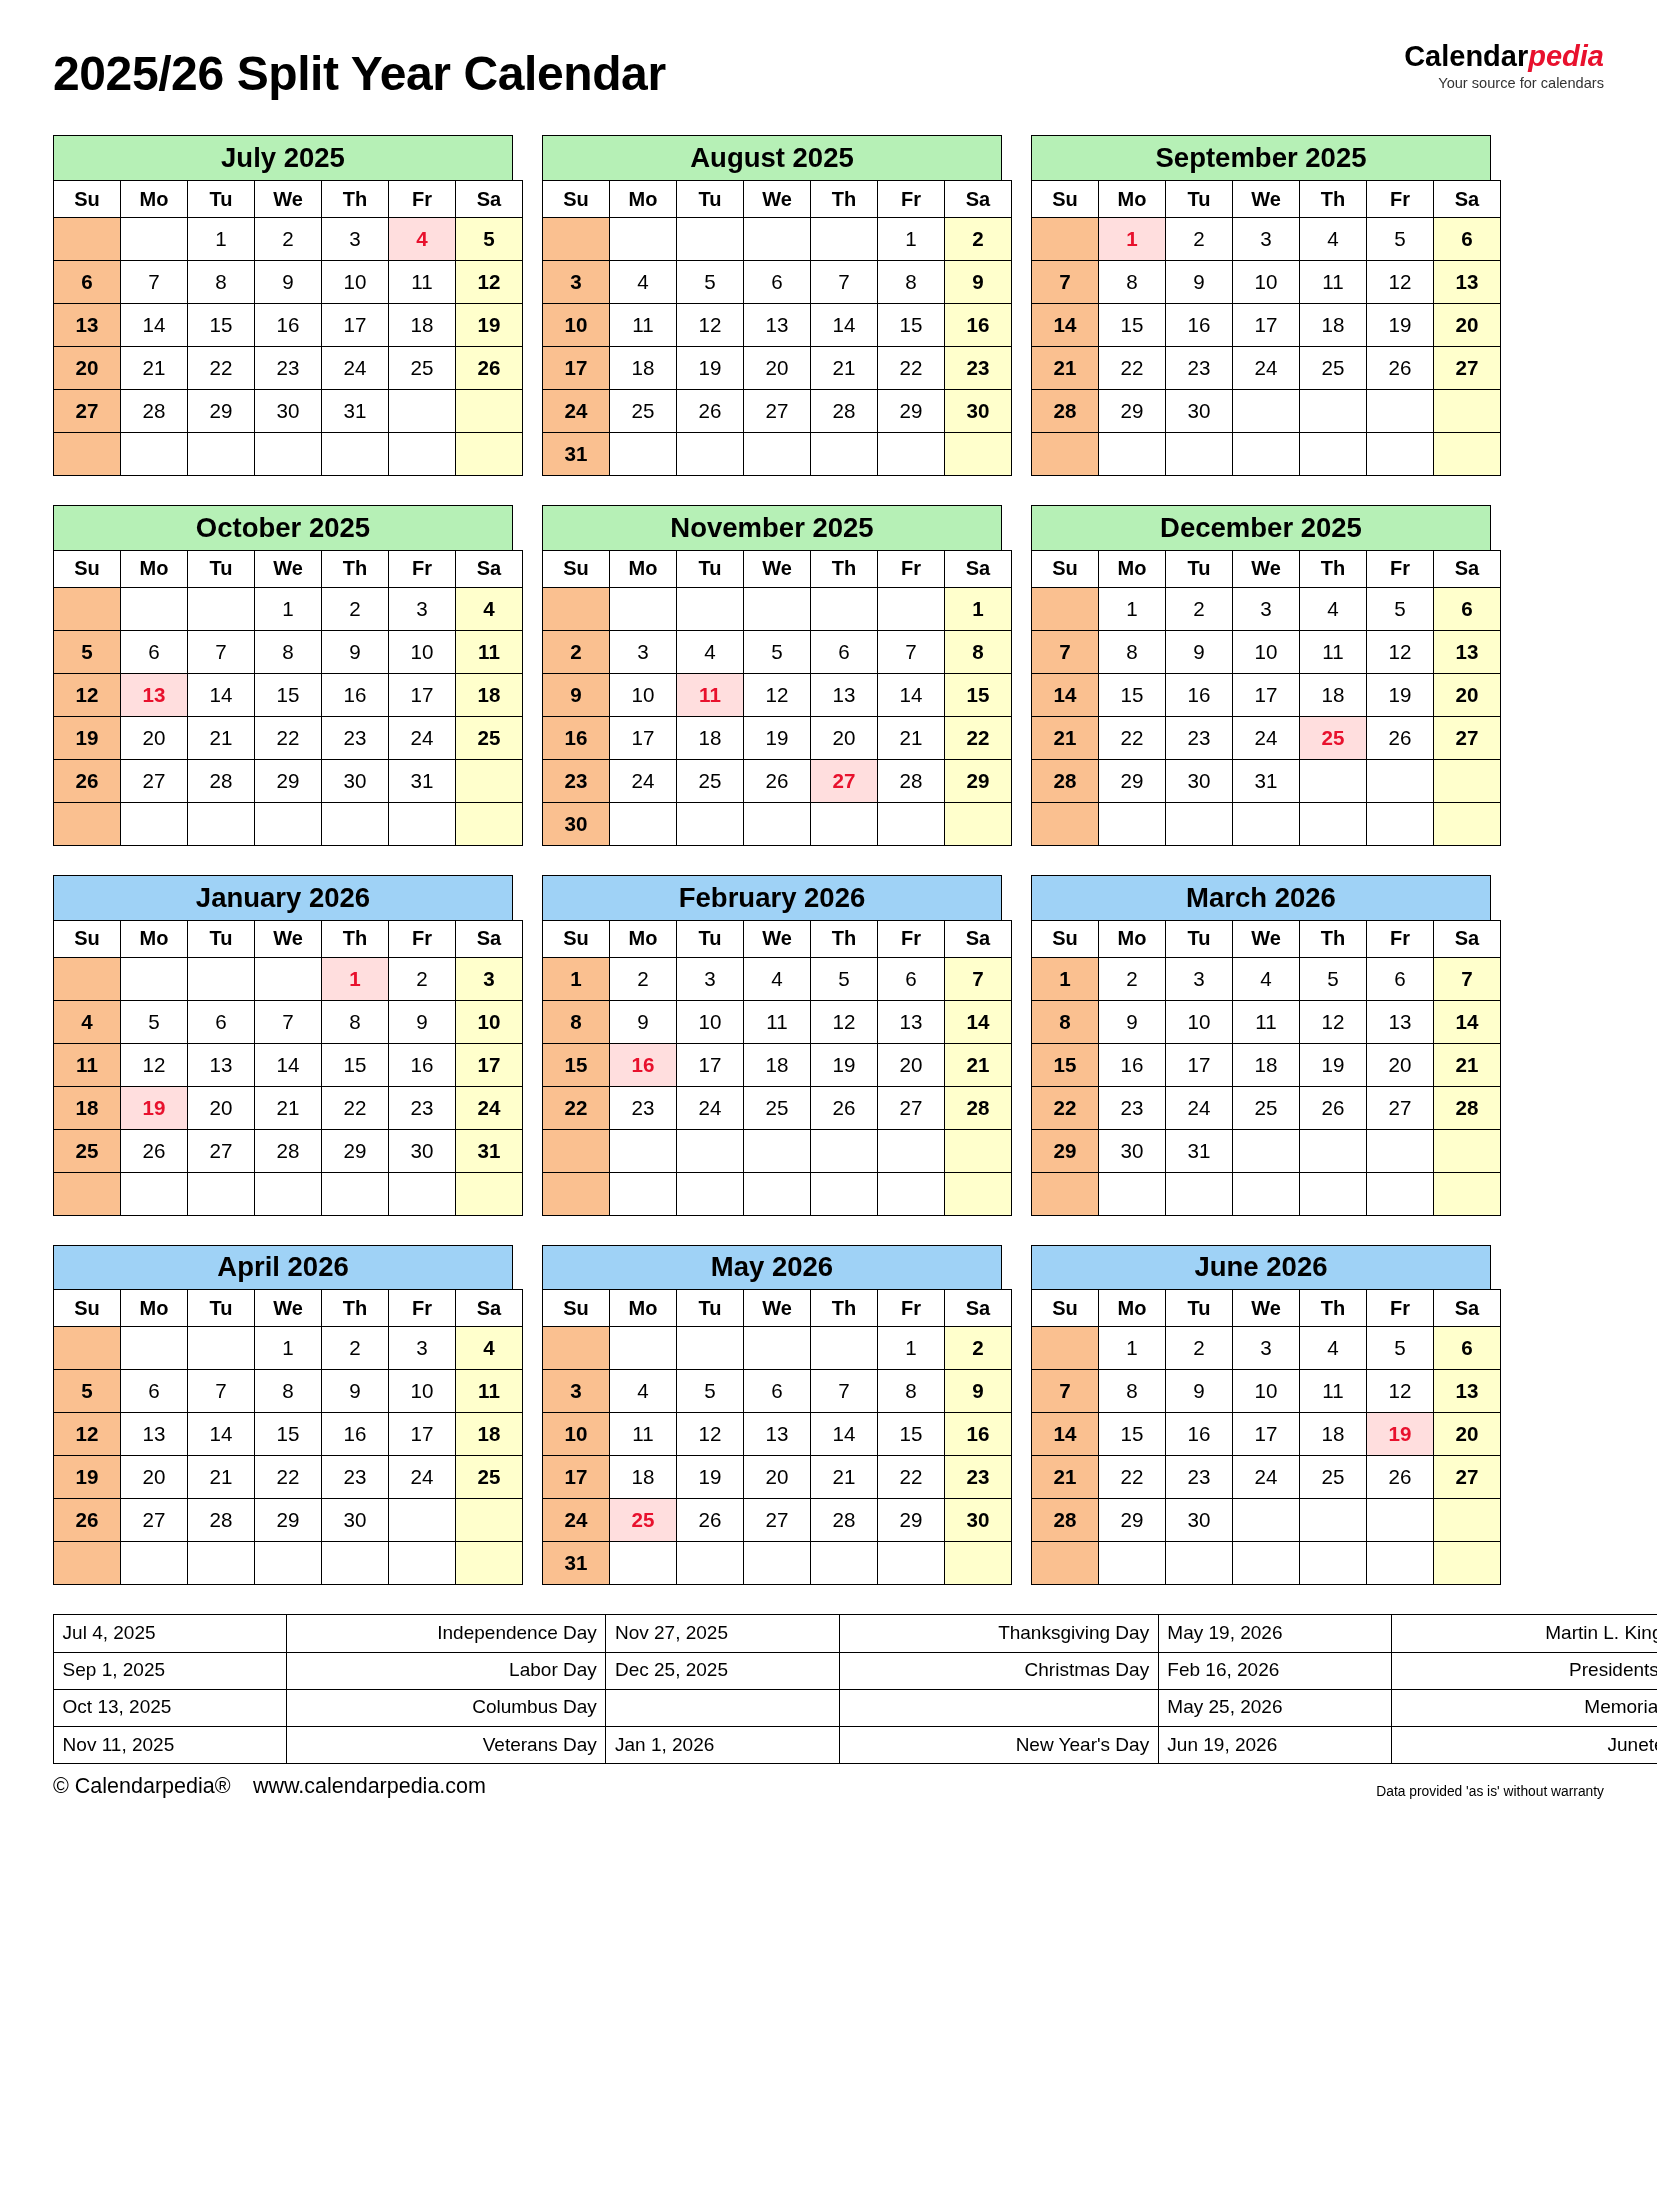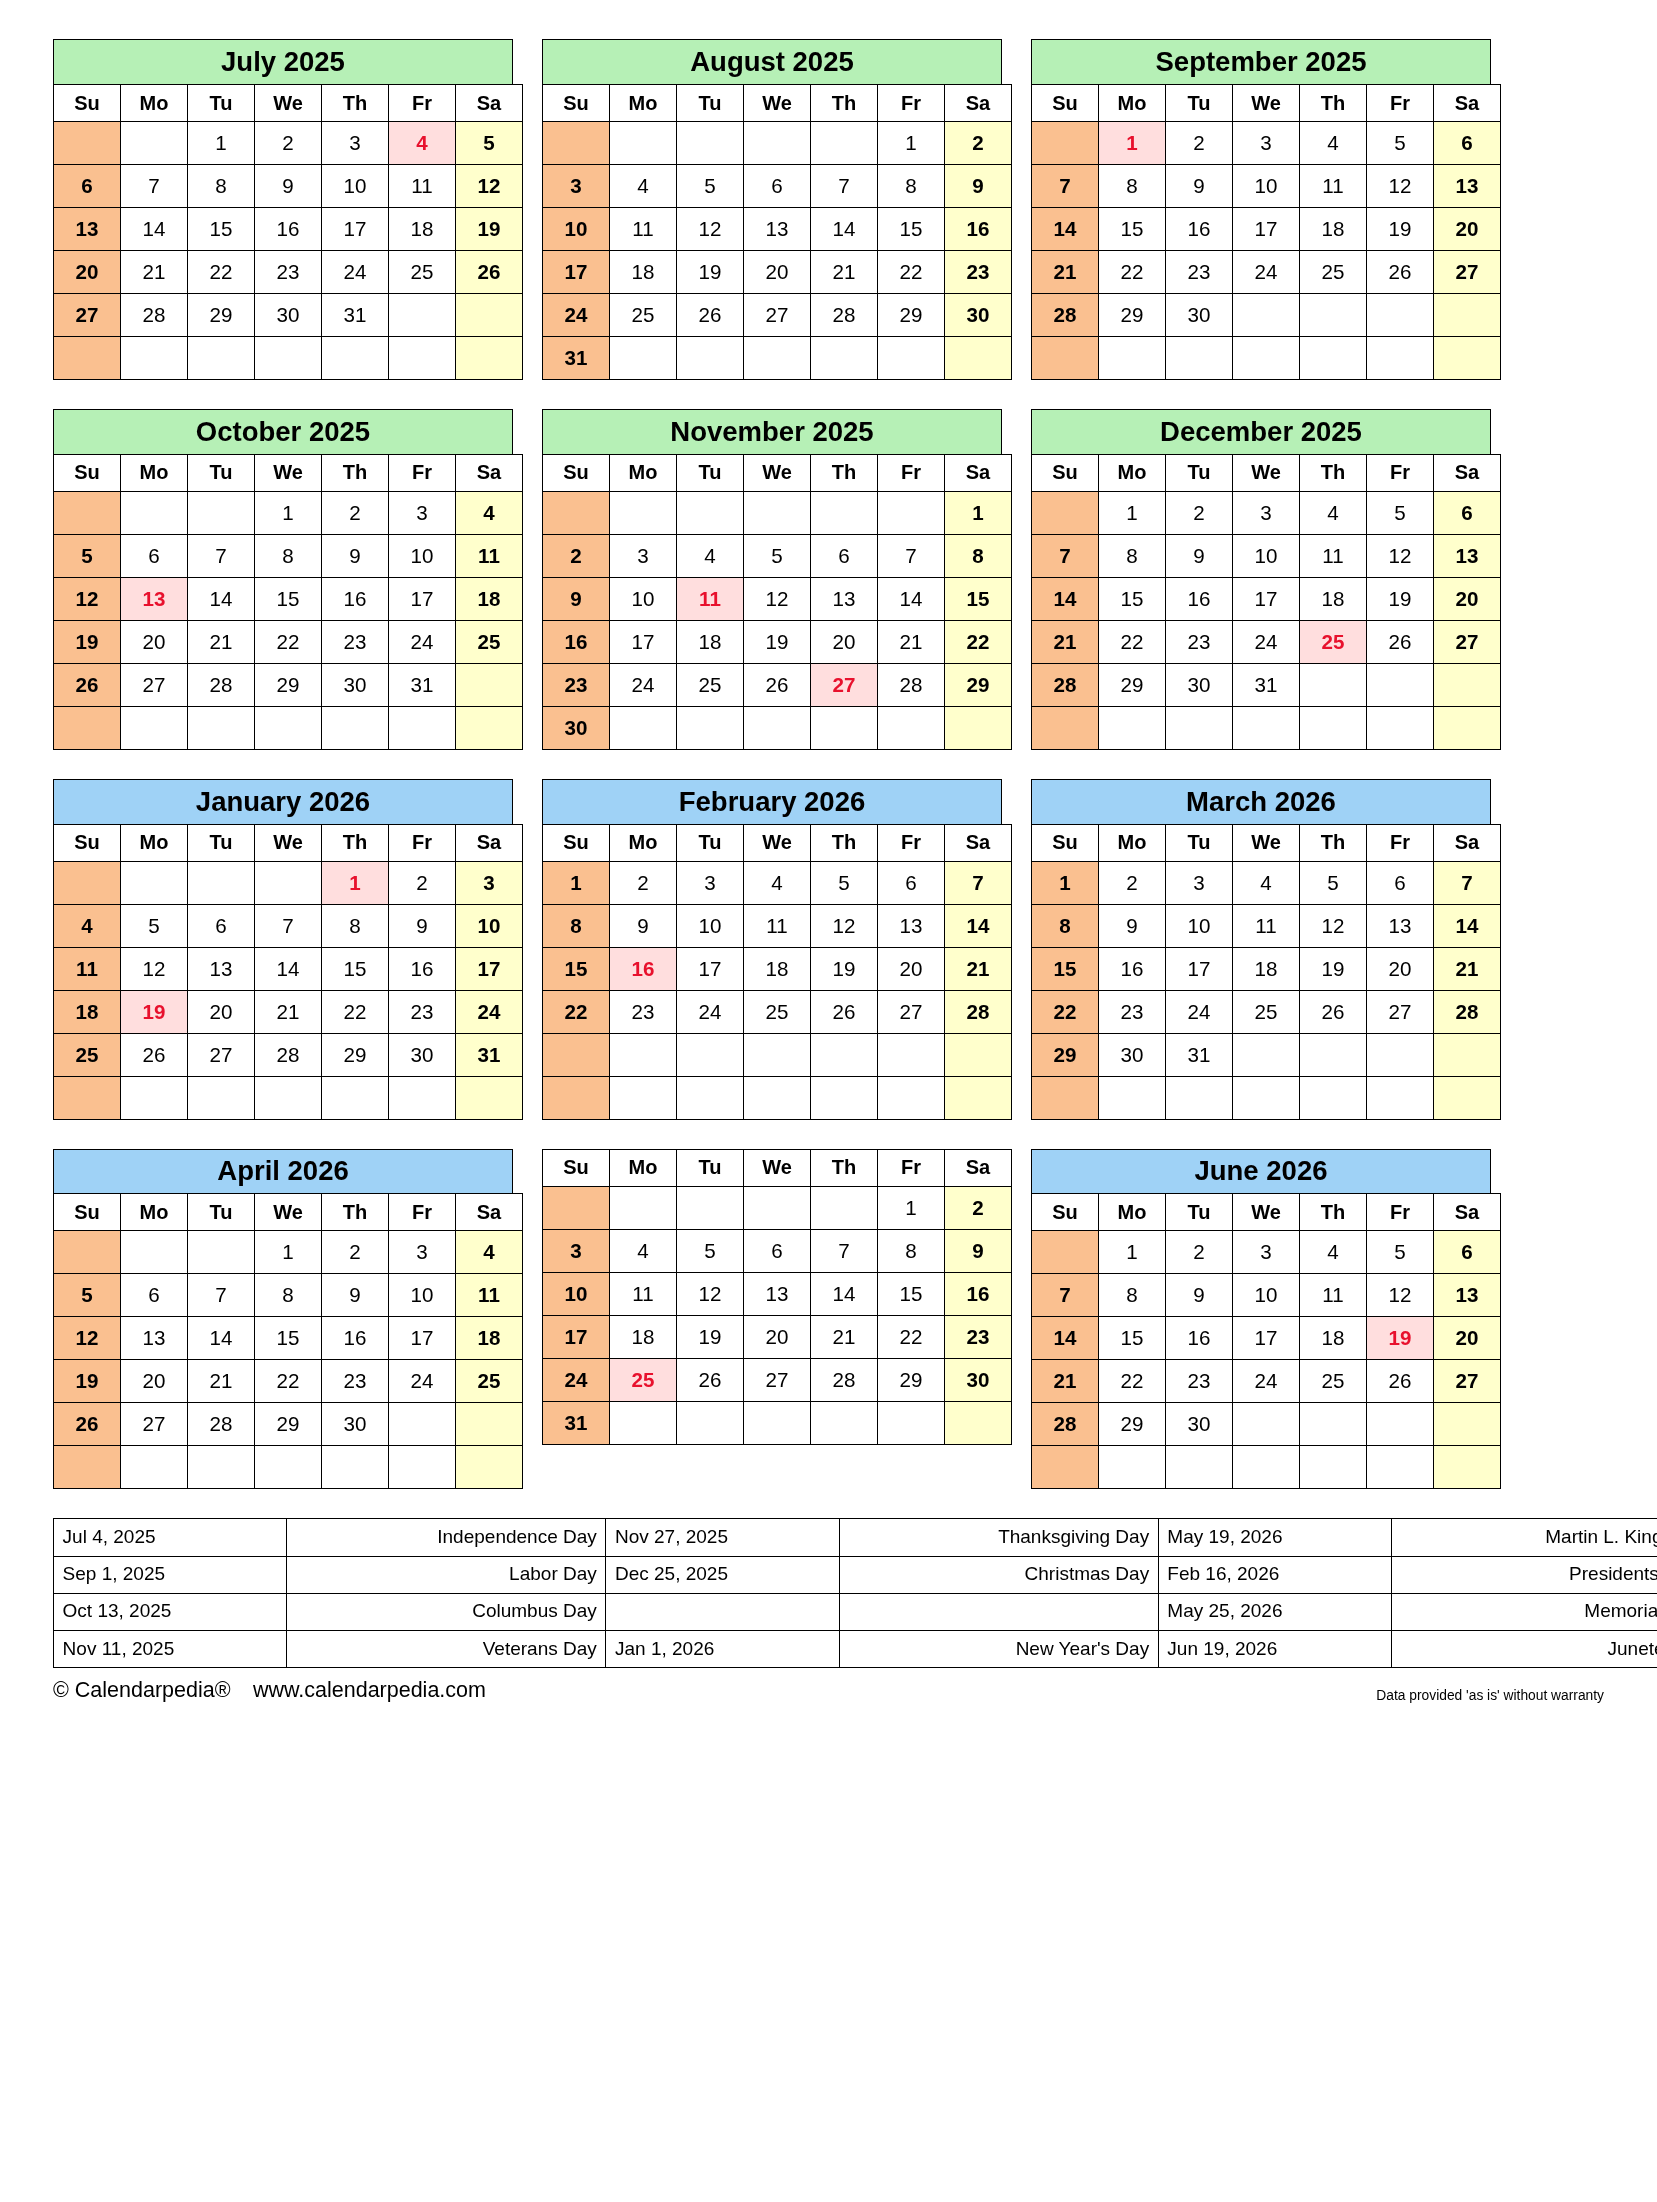--- a/index.html
+++ b/index.html
@@ -152,20 +152,27 @@
   .disclaimer {
     font-size: 13.8px;
     color: #000000;
   }
 </style>
 </head>
 <body>
 
 <div class="page">
 
+  <div class="header">
+    <div class="doc-title">2025/26 Split Year Calendar</div>
+    <div class="brand">
+      <div class="brand-name"><span>Calendar</span><span class="pedia">pedia</span></div>
+      <div class="brand-tag">Your source for calendars</div>
+    </div>
+  </div>
 
   <div class="months-grid" id="months-grid">
       <div class="month green">
         <div class="month-title">July 2025</div>
         <table class="cal">
           <thead>
             <tr>
               <th class="su">Su</th>
               <th class="mo">Mo</th>
               <th class="tu">Tu</th>
@@ -875,20 +882,21 @@
               <td class="tu empty"></td>
               <td class="we empty"></td>
               <td class="th empty"></td>
               <td class="fr empty"></td>
               <td class="sa empty"></td>
             </tr>
           </tbody>
         </table>
       </div>
       <div class="month blue">
+        <div class="month-title">May 2026</div>
         <table class="cal">
           <thead>
             <tr>
               <th class="su">Su</th>
               <th class="mo">Mo</th>
               <th class="tu">Tu</th>
               <th class="we">We</th>
               <th class="th">Th</th>
               <th class="fr">Fr</th>
               <th class="sa">Sa</th>

